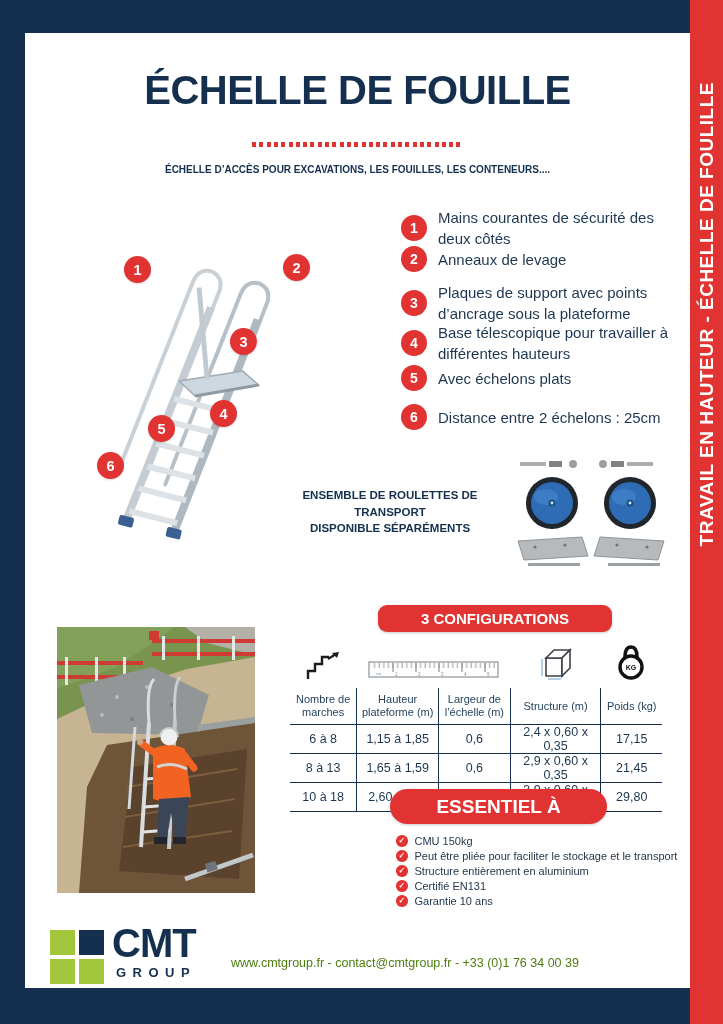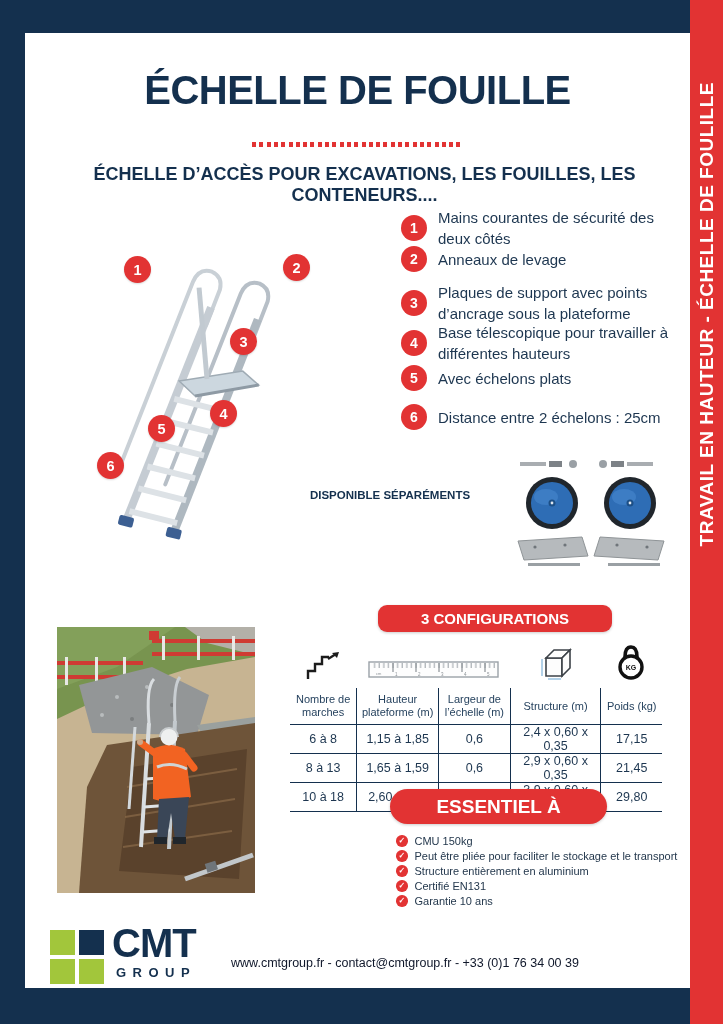--- a/index.html
+++ b/index.html
@@ -22,21 +22,21 @@
   .sidebar-text{
     writing-mode:vertical-rl;transform:rotate(180deg);
     color:#fff;font-weight:bold;font-size:19px;letter-spacing:.5px;white-space:nowrap;
   }
   
   .title{position:absolute;left:25px;top:68px;width:665px;margin:0;text-align:center;
     font-size:40px;font-weight:800;color:var(--navy);letter-spacing:-.5px;}
   .dots{position:absolute;left:252px;top:142px;width:212px;height:5px;
     background:repeating-linear-gradient(90deg,var(--red) 0 4px,transparent 4px 7.3px);}
   .subtitle{position:absolute;left:25px;top:164px;width:665px;text-align:center;
-    font-size:18px;font-weight:bold;color:var(--navy);margin-left:7px;}
+    font-size:10px;font-weight:bold;color:var(--navy);}
   
   .ladder{position:absolute;left:95px;top:222px;}
   .callout{position:absolute;width:27px;height:27px;border-radius:50%;background:var(--red);
     color:#fff;font-weight:bold;font-size:14.5px;display:flex;align-items:center;justify-content:center;
     box-shadow:0 1px 2px rgba(0,0,0,.15);}
   
   .feature{position:absolute;left:401px;width:288px;display:flex;gap:11px;align-items:center;}
   .feature .num{flex:0 0 26px;height:26px;border-radius:50%;background:var(--red);color:#fff;
     font-weight:bold;font-size:14px;display:flex;align-items:center;justify-content:center;}
   .feature .txt{font-size:15px;color:var(--ink);line-height:1.4;}
@@ -65,21 +65,21 @@
   .ess{display:flex;align-items:center;gap:7px;font-size:11px;color:#24384d;}
   .check-icon{flex:0 0 11.5px;height:11.5px;border-radius:50%;background:var(--red);color:#fff;
     font-size:8px;line-height:11.5px;text-align:center;font-weight:bold;}
   
   .logo-grid{position:absolute;left:50px;top:930px;display:grid;grid-template-columns:25px 25px;
     grid-template-rows:25px 25px;gap:4px;}
   .sq{width:25px;height:25px;}
   .sq.g{background:var(--green);} .sq.n{background:var(--navy);}
   .logo-cmt{position:absolute;left:112px;top:921px;font-size:40px;font-weight:800;color:var(--navy);letter-spacing:-1px;}
   .logo-group{position:absolute;left:116px;top:965px;font-size:13px;font-weight:bold;color:var(--navy);letter-spacing:6.5px;}
-  .contact{position:absolute;left:215px;top:956px;width:380px;text-align:center;font-size:12.5px;color:#0f172a;}
+  .contact{position:absolute;left:215px;top:956px;width:380px;text-align:center;font-size:12.5px;color:#4d7c0f;}
 </style>
 </head>
 <body>
 
 <div class="page">
 
   <div class="frame-top"></div>
   <div class="frame-left"></div>
   <div class="frame-bottom"></div>
   <div class="sidebar"></div>
@@ -141,20 +141,21 @@
   <div class="feature" style="top:365px">
     <span class="num">5</span>
     <span class="txt">Avec échelons plats</span>
   </div>
   <div class="feature" style="top:404px">
     <span class="num">6</span>
     <span class="txt">Distance entre 2 échelons : 25cm</span>
   </div>
 
   <div class="roulettes-note">
+    <div>ENSEMBLE DE ROULETTES DE TRANSPORT</div>
     <div>DISPONIBLE SÉPARÉMENTS</div>
   </div>
   <svg class="wheels" width="158" height="113" viewBox="0 0 158 113">
     <g>
       <rect x="5" y="7" width="26" height="4" fill="#a9adb1"></rect>
         <rect x="34" y="6" width="13" height="6" fill="#7d8287"></rect>
         <circle cx="58" cy="9" r="4" fill="#9aa0a5"></circle>
       <circle cx="37" cy="48" r="26" fill="#20262c"></circle>
       <circle cx="37" cy="48" r="21" fill="#2e6db5"></circle>
       <ellipse cx="31" cy="42" rx="12" ry="8" fill="#4585cc" opacity=".65"></ellipse>

